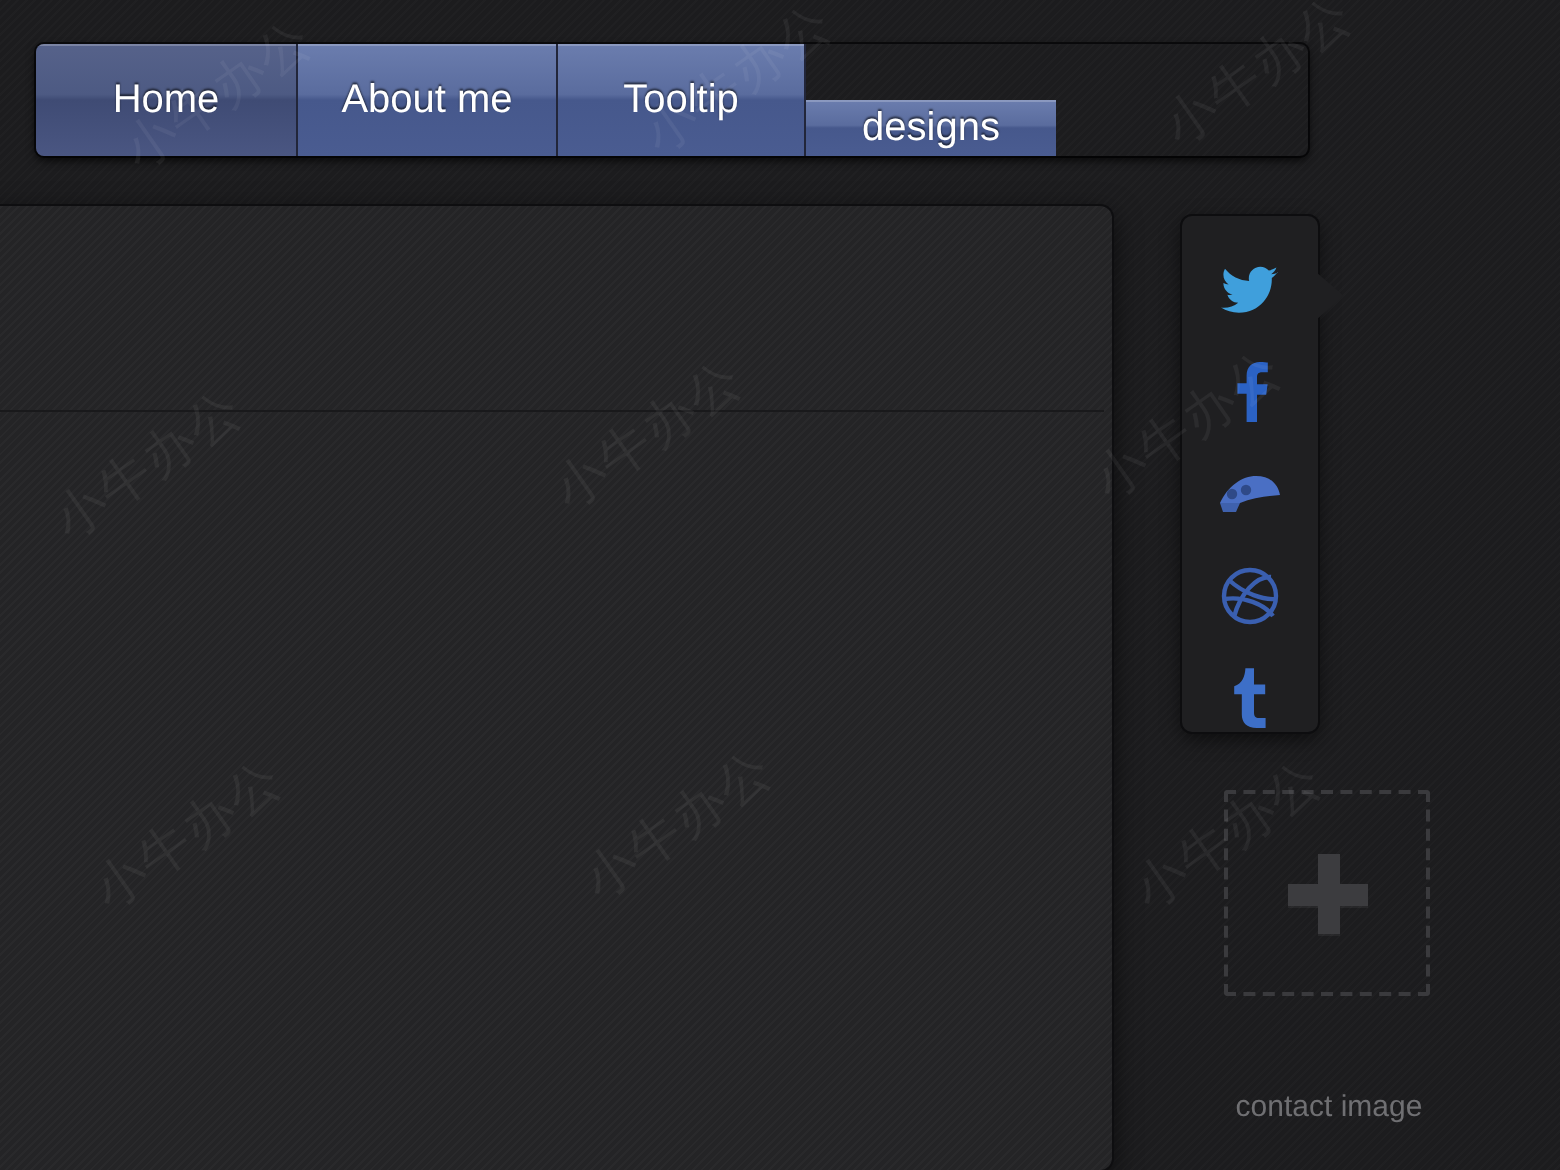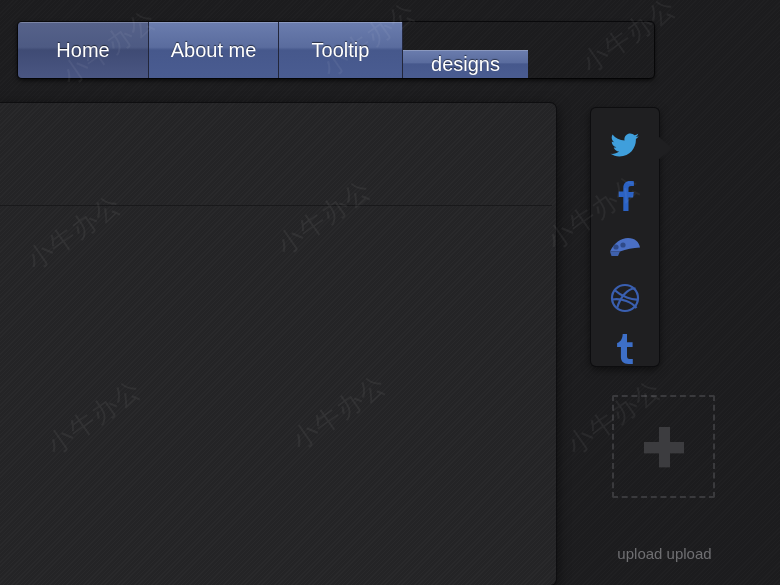--- a/index.html
+++ b/index.html
@@ -500,21 +500,21 @@
   <span class="social-icon">
     <svg width="20" height="32" viewBox="0 0 20 32">
       <path d="M13.5 31c-5.3 0-7.6-2.9-7.6-6.9v-10H2.1v-4c4.1-1.3 5.4-5 5.6-9H12v8.2h5.6v4.8H12v9c0 2.1.8 2.9 2.5 2.9h3.3V31z" fill="#3d6fc8"></path>
     </svg>
   </span>
 </aside>
 
 <div class="upload-box">
   <span class="upload-plus"></span>
 </div>
-<div class="upload-label">upload upload</div>
+<div class="upload-label">contact image</div>
 
 <div class="wm-layer">
   <div class="wm" style="left:55px;  top:30px;">小牛办公</div>
   <div class="wm" style="left:315px; top:22px;">小牛办公</div>
   <div class="wm" style="left:575px; top:18px;">小牛办公</div>
   <div class="wm" style="left:20px;  top:215px;">小牛办公</div>
   <div class="wm" style="left:270px; top:200px;">小牛办公</div>
   <div class="wm" style="left:540px; top:195px;">小牛办公</div>
   <div class="wm" style="left:40px;  top:400px;">小牛办公</div>
   <div class="wm" style="left:285px; top:395px;">小牛办公</div>

